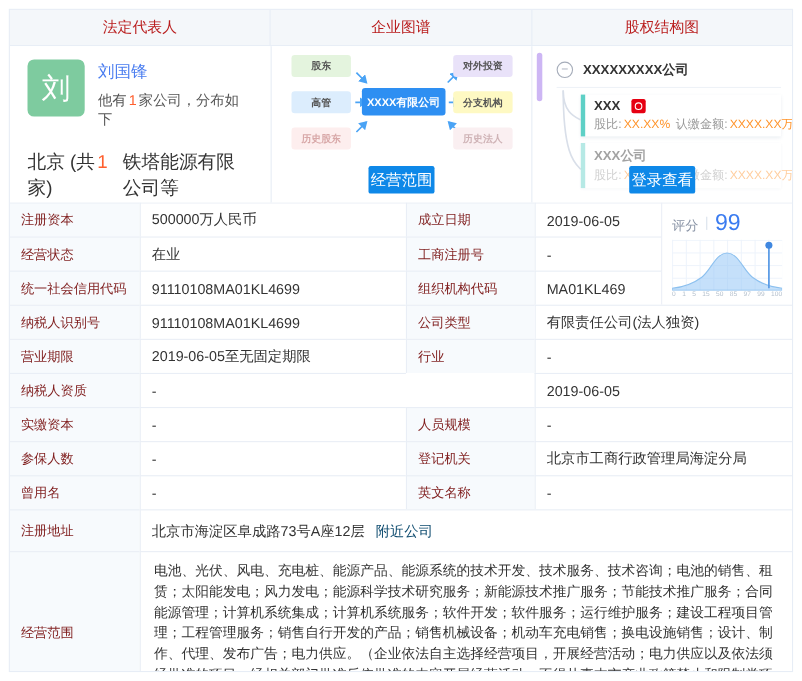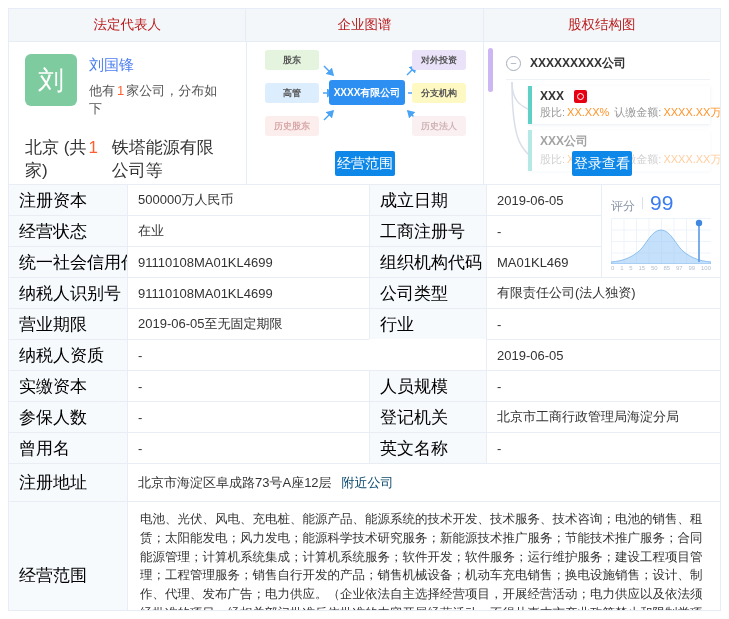--- a/index.html
+++ b/index.html
@@ -67,21 +67,21 @@
   .eq-flag i { display:block; width:7px; height:7px; border:1.5px solid #fff; border-radius:50%; }
   .eq-detail { font-size:11px; color:#999; margin-top:2px; white-space:nowrap; }
   .eq-detail b { color:#ff9329; font-weight:normal; padding:0 2px; }
 
   
   .table { display:grid; width:711px;
     grid-template-columns:118px 242px 117px 115px 119px;
     grid-template-rows:repeat(9,31px) 38px 1fr; }
   .cell { border-top:1px solid #e9eef6; font-size:13px; display:flex; align-items:center;
     padding:0 8px 0 10px; white-space:nowrap; overflow:hidden; background:#fff; }
-  .lab { background:#f7fafd; color:#000000; font-size:17px; }
+  .lab { background:#f7fafd; color:#7f1d1d; font-size:12px; }
   .bl { border-left:1px solid #e9eef6; }
   .addr-val a, .link { color:#0c4a6e; text-decoration:none; cursor:pointer; }
   .addr-val .link { margin-left:10px; }
   .scope-lab { align-items:center; }
   .scope-val { white-space:normal; align-items:flex-start; padding:8px 12px; font-size:12.5px;
     line-height:1.5; display:block; color:#333; }
 
   
   .score-cell { grid-area:1/5/4/6; border-top:1px solid #e9eef6; border-left:1px solid #e9eef6;
     padding:6px 9px 0 9px; background:#fff; }

